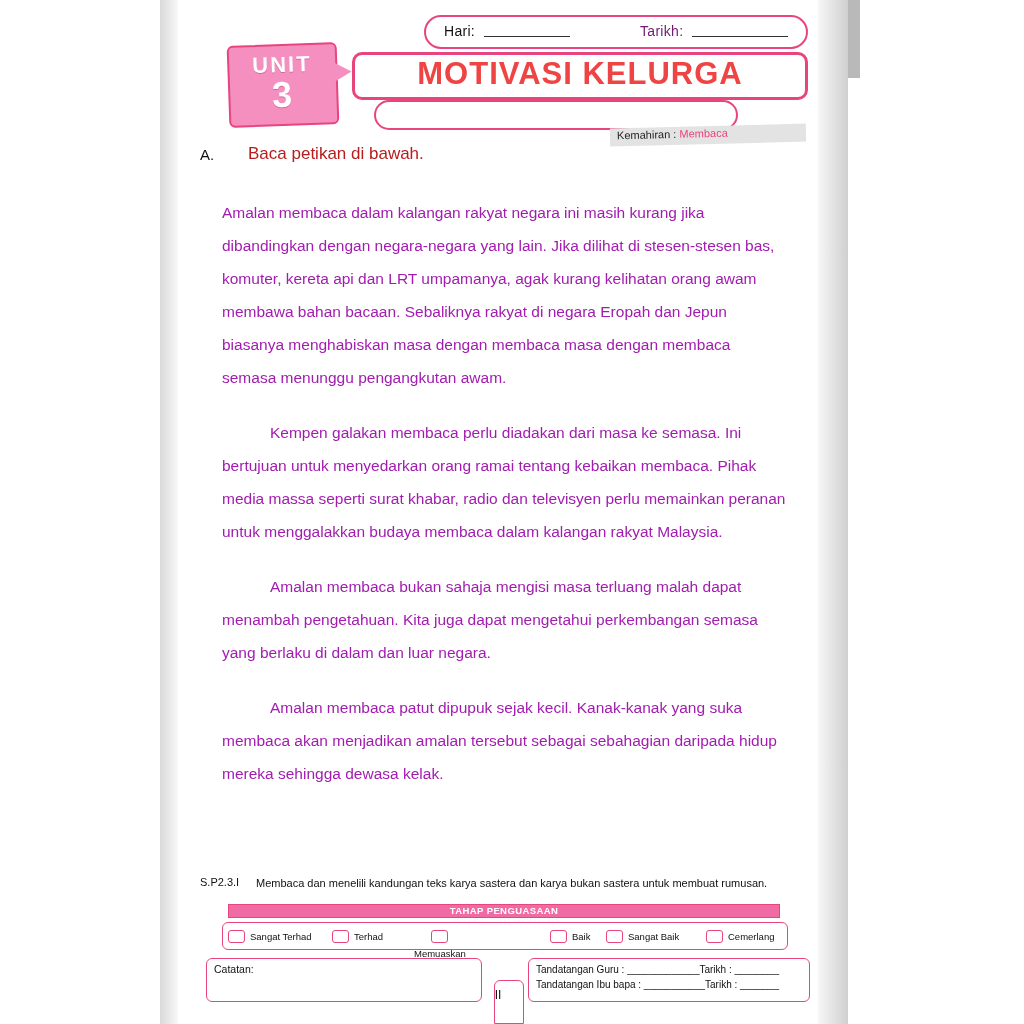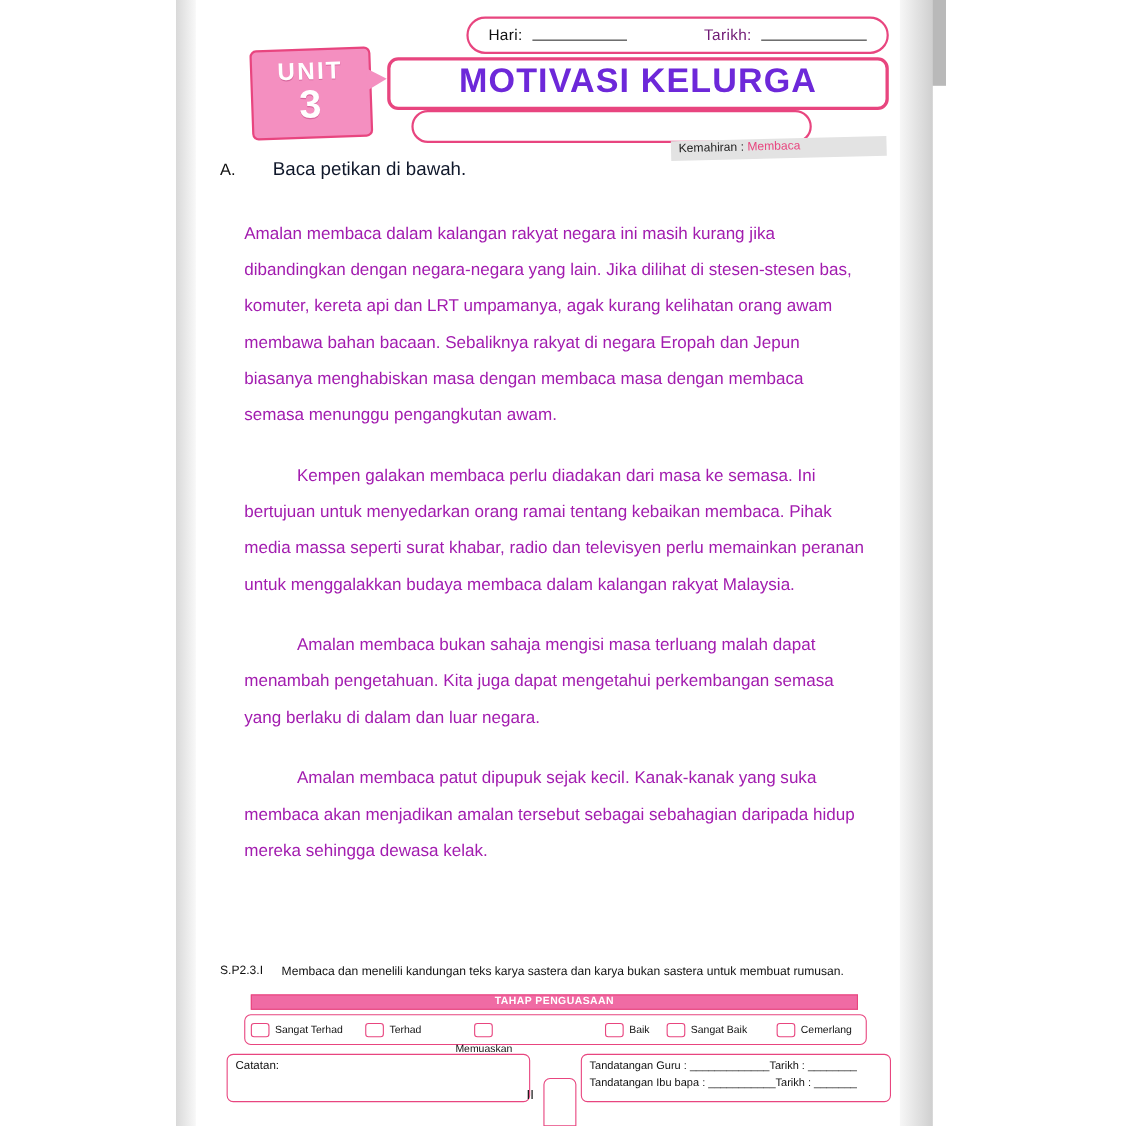--- a/index.html
+++ b/index.html
@@ -99,21 +99,21 @@
     background: #fff;
   }
   .title-text {
     position: absolute;
     left: 352px; top: 56px;
     width: 456px;
     text-align: center;
     font-size: 31px;
     font-weight: bold;
     letter-spacing: 1px;
-    color: #6d28d9;
+    color: #ef4444;
   }
   .unit-badge {
     position: absolute;
     left: 228px; top: 44px;
     width: 106px; height: 78px;
     background: #f48fc0;
     border: 2px solid #e8457f;
     border-radius: 6px;
     transform: rotate(-2deg);
   }
@@ -188,21 +188,21 @@
   .section-letter {
     position: absolute;
     left: 200px; top: 146px;
     font-size: 15px;
     color: #111;
   }
   .section-instruction {
     position: absolute;
     left: 248px; top: 144px;
     font-size: 17px;
-    color: #0f172a;
+    color: #b91c1c;
   }
 
   .passage {
     position: absolute;
     left: 222px; top: 196px;
     width: 566px;
     font-size: 15.5px;
     color: #a21caf;
     line-height: 33px;
   }
@@ -306,21 +306,21 @@
     position: absolute;
     left: 494px; top: 980px;
     width: 30px; height: 44px;
     border: 1.5px solid #e8457f;
     border-radius: 6px 6px 0 0;
     box-sizing: border-box;
     background: #fff;
   }
   .page-num {
     position: absolute;
-    left: 468px; top: 988px;
+    left: 484px; top: 988px;
     width: 28px;
     text-align: center;
     font-size: 12px;
     color: #111;
   }
 </style>
 </head>
 <body>
 
 <div class="page-frame">

